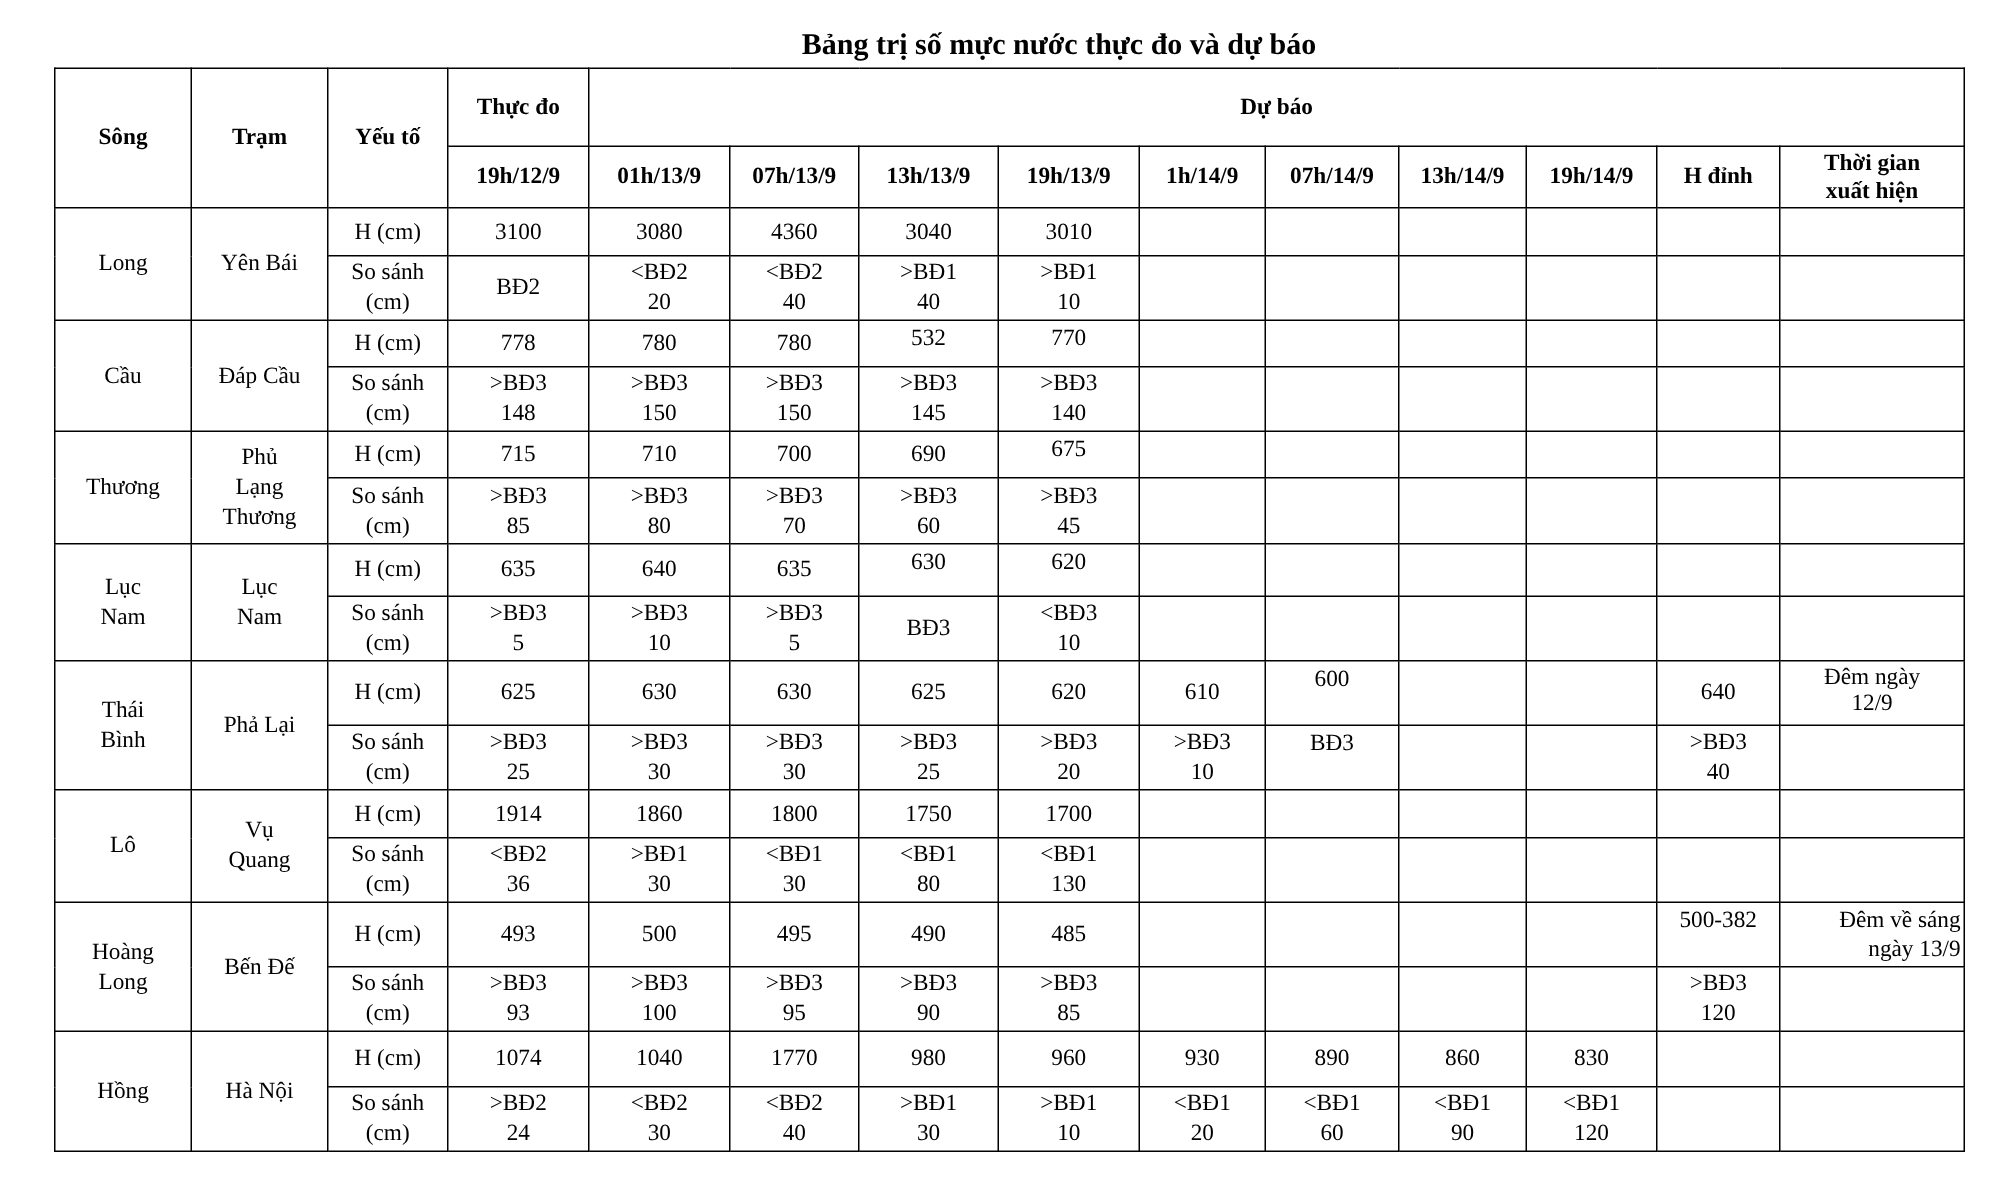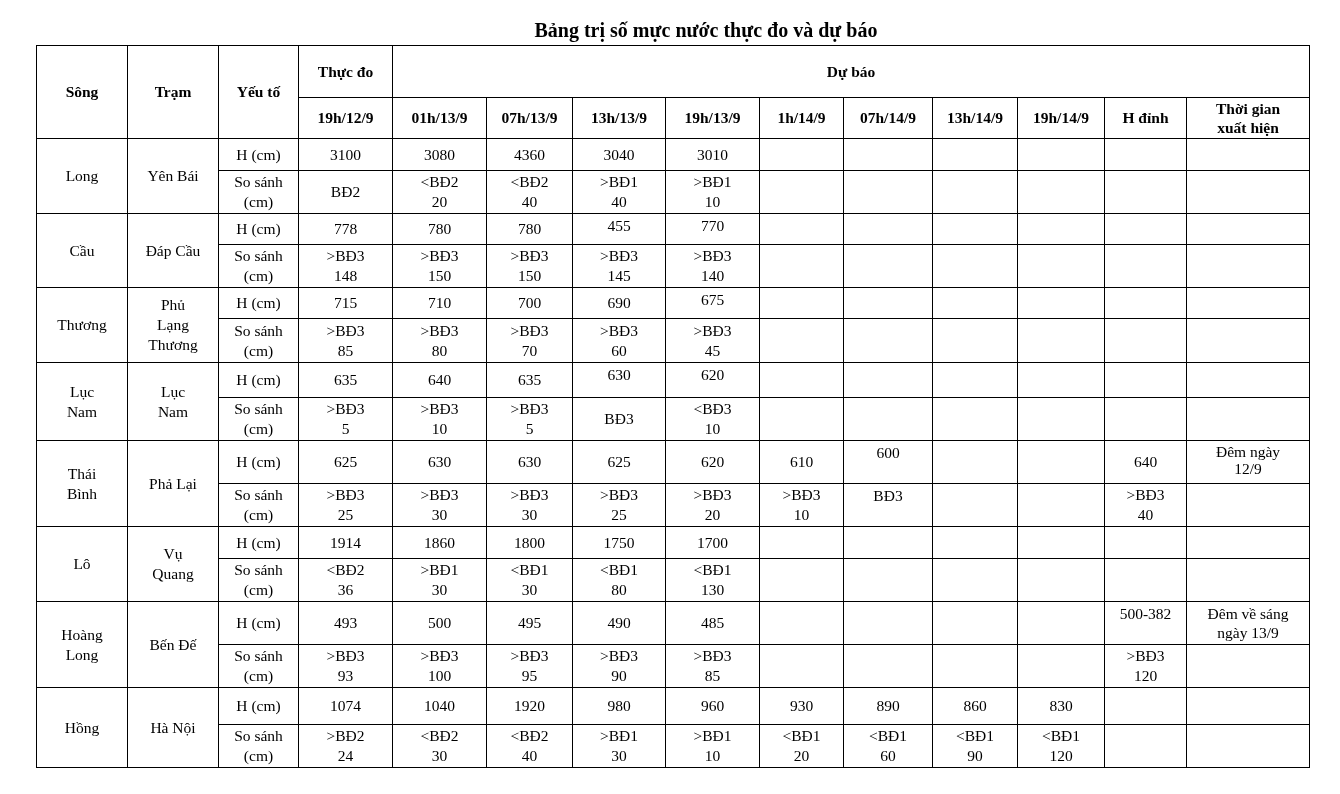--- a/index.html
+++ b/index.html
@@ -97,21 +97,21 @@
         <td class="cell"></td>
         <td class="cell"></td>
       </tr>
       <tr style="height: 31px;">
         <td class="cell bold" rowspan="2">Cầu</td>
         <td class="cell bold" rowspan="2">Đáp Cầu</td>
         <td class="cell bold">H (cm)</td>
         <td class="cell">778</td>
         <td class="cell">780</td>
         <td class="cell">780</td>
-        <td class="cell top">455</td>
+        <td class="cell top">532</td>
         <td class="cell top">770</td>
         <td class="cell"></td>
         <td class="cell"></td>
         <td class="cell"></td>
         <td class="cell"></td>
         <td class="cell"></td>
         <td class="cell" rowspan="1" style="line-height: 17px; vertical-align: top; padding-top: 2px;"></td>
       </tr>
       <tr style="height: 43px;">
         <td class="cell bold">So sánh
@@ -293,21 +293,21 @@
         <td class="cell">493</td>
         <td class="cell">500</td>
         <td class="cell">495</td>
         <td class="cell">490</td>
         <td class="cell">485</td>
         <td class="cell"></td>
         <td class="cell"></td>
         <td class="cell"></td>
         <td class="cell"></td>
         <td class="cell top">500-382</td>
-        <td class="cell top" rowspan="1" style="text-align: center; line-height: 19px;">Đêm về sáng
+        <td class="cell top" rowspan="1" style="text-align: right; line-height: 19px;">Đêm về sáng
 ngày 13/9</td>
       </tr>
       <tr style="height: 43px;">
         <td class="cell bold">So sánh
 (cm)</td>
         <td class="cell">&gt;BĐ3
 93</td>
         <td class="cell">&gt;BĐ3
 100</td>
         <td class="cell">&gt;BĐ3
@@ -323,21 +323,21 @@
         <td class="cell">&gt;BĐ3
 120</td>
         <td class="cell"></td>
       </tr>
       <tr style="height: 37px;">
         <td class="cell bold" rowspan="2">Hồng</td>
         <td class="cell bold" rowspan="2">Hà Nội</td>
         <td class="cell bold">H (cm)</td>
         <td class="cell">1074</td>
         <td class="cell">1040</td>
-        <td class="cell">1920</td>
+        <td class="cell">1770</td>
         <td class="cell">980</td>
         <td class="cell">960</td>
         <td class="cell">930</td>
         <td class="cell">890</td>
         <td class="cell">860</td>
         <td class="cell">830</td>
         <td class="cell"></td>
         <td class="cell" rowspan="1" style="line-height: 17px; vertical-align: top; padding-top: 2px;"></td>
       </tr>
       <tr style="height: 43px;">

